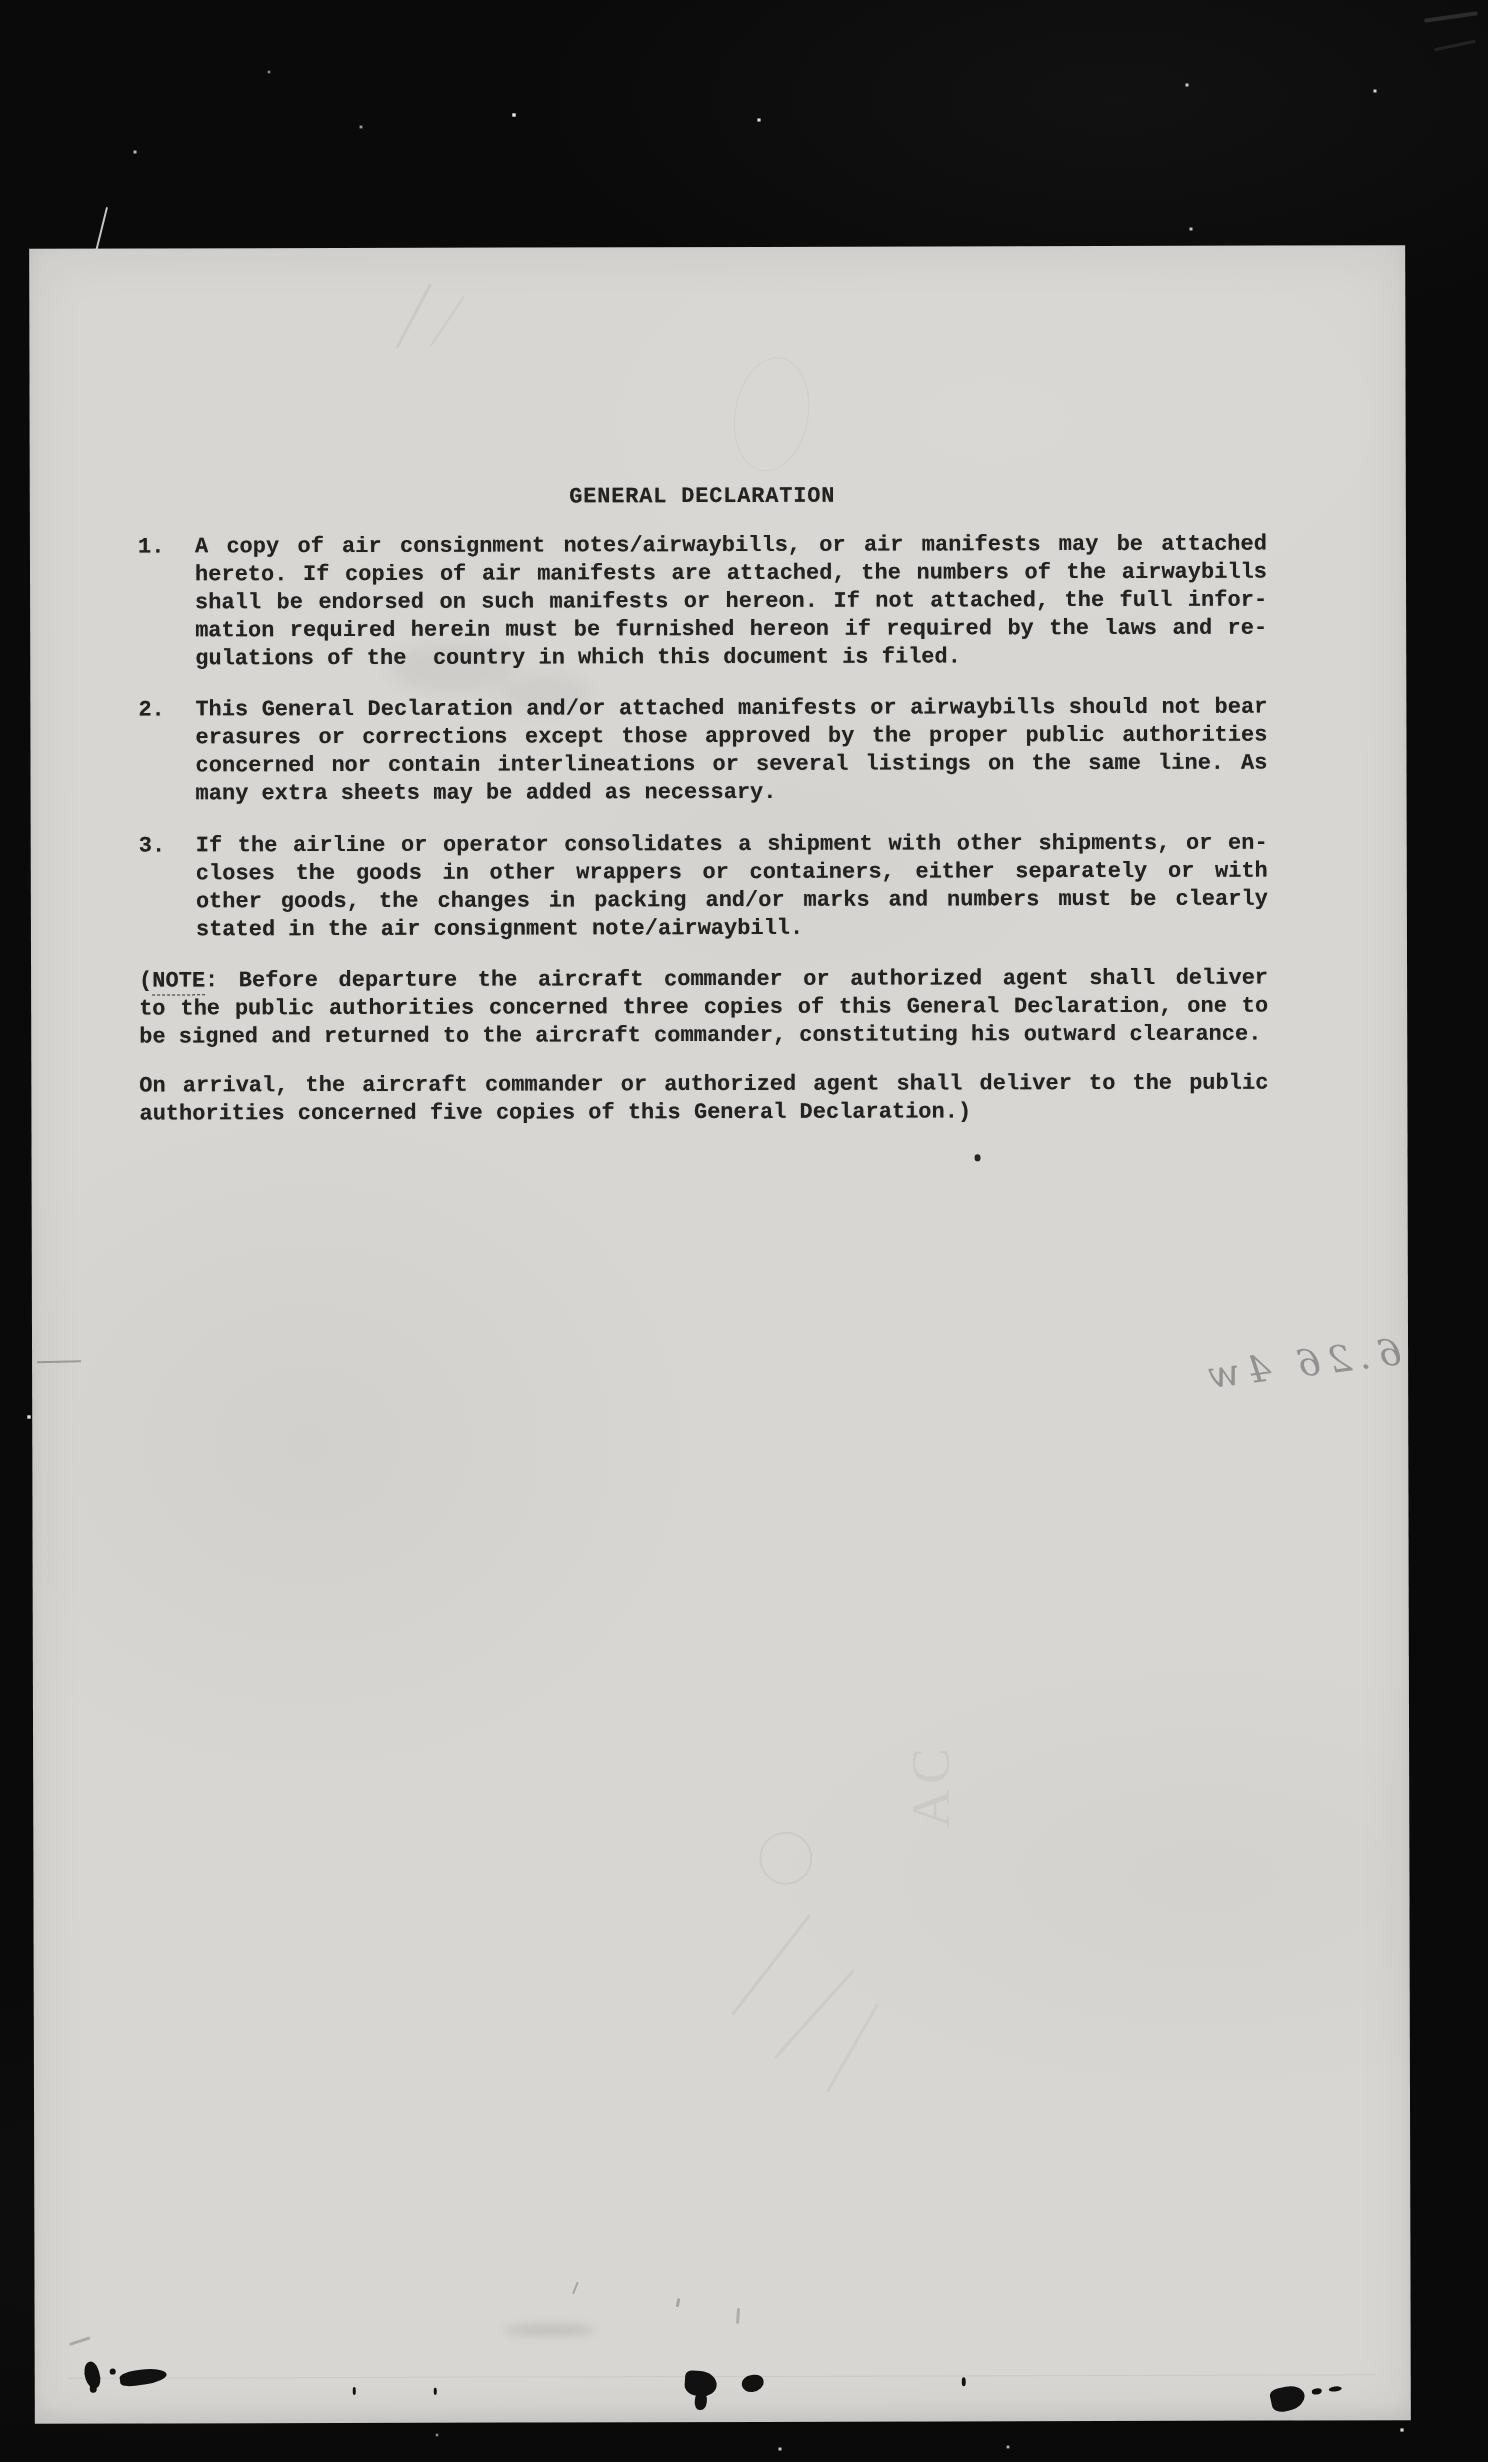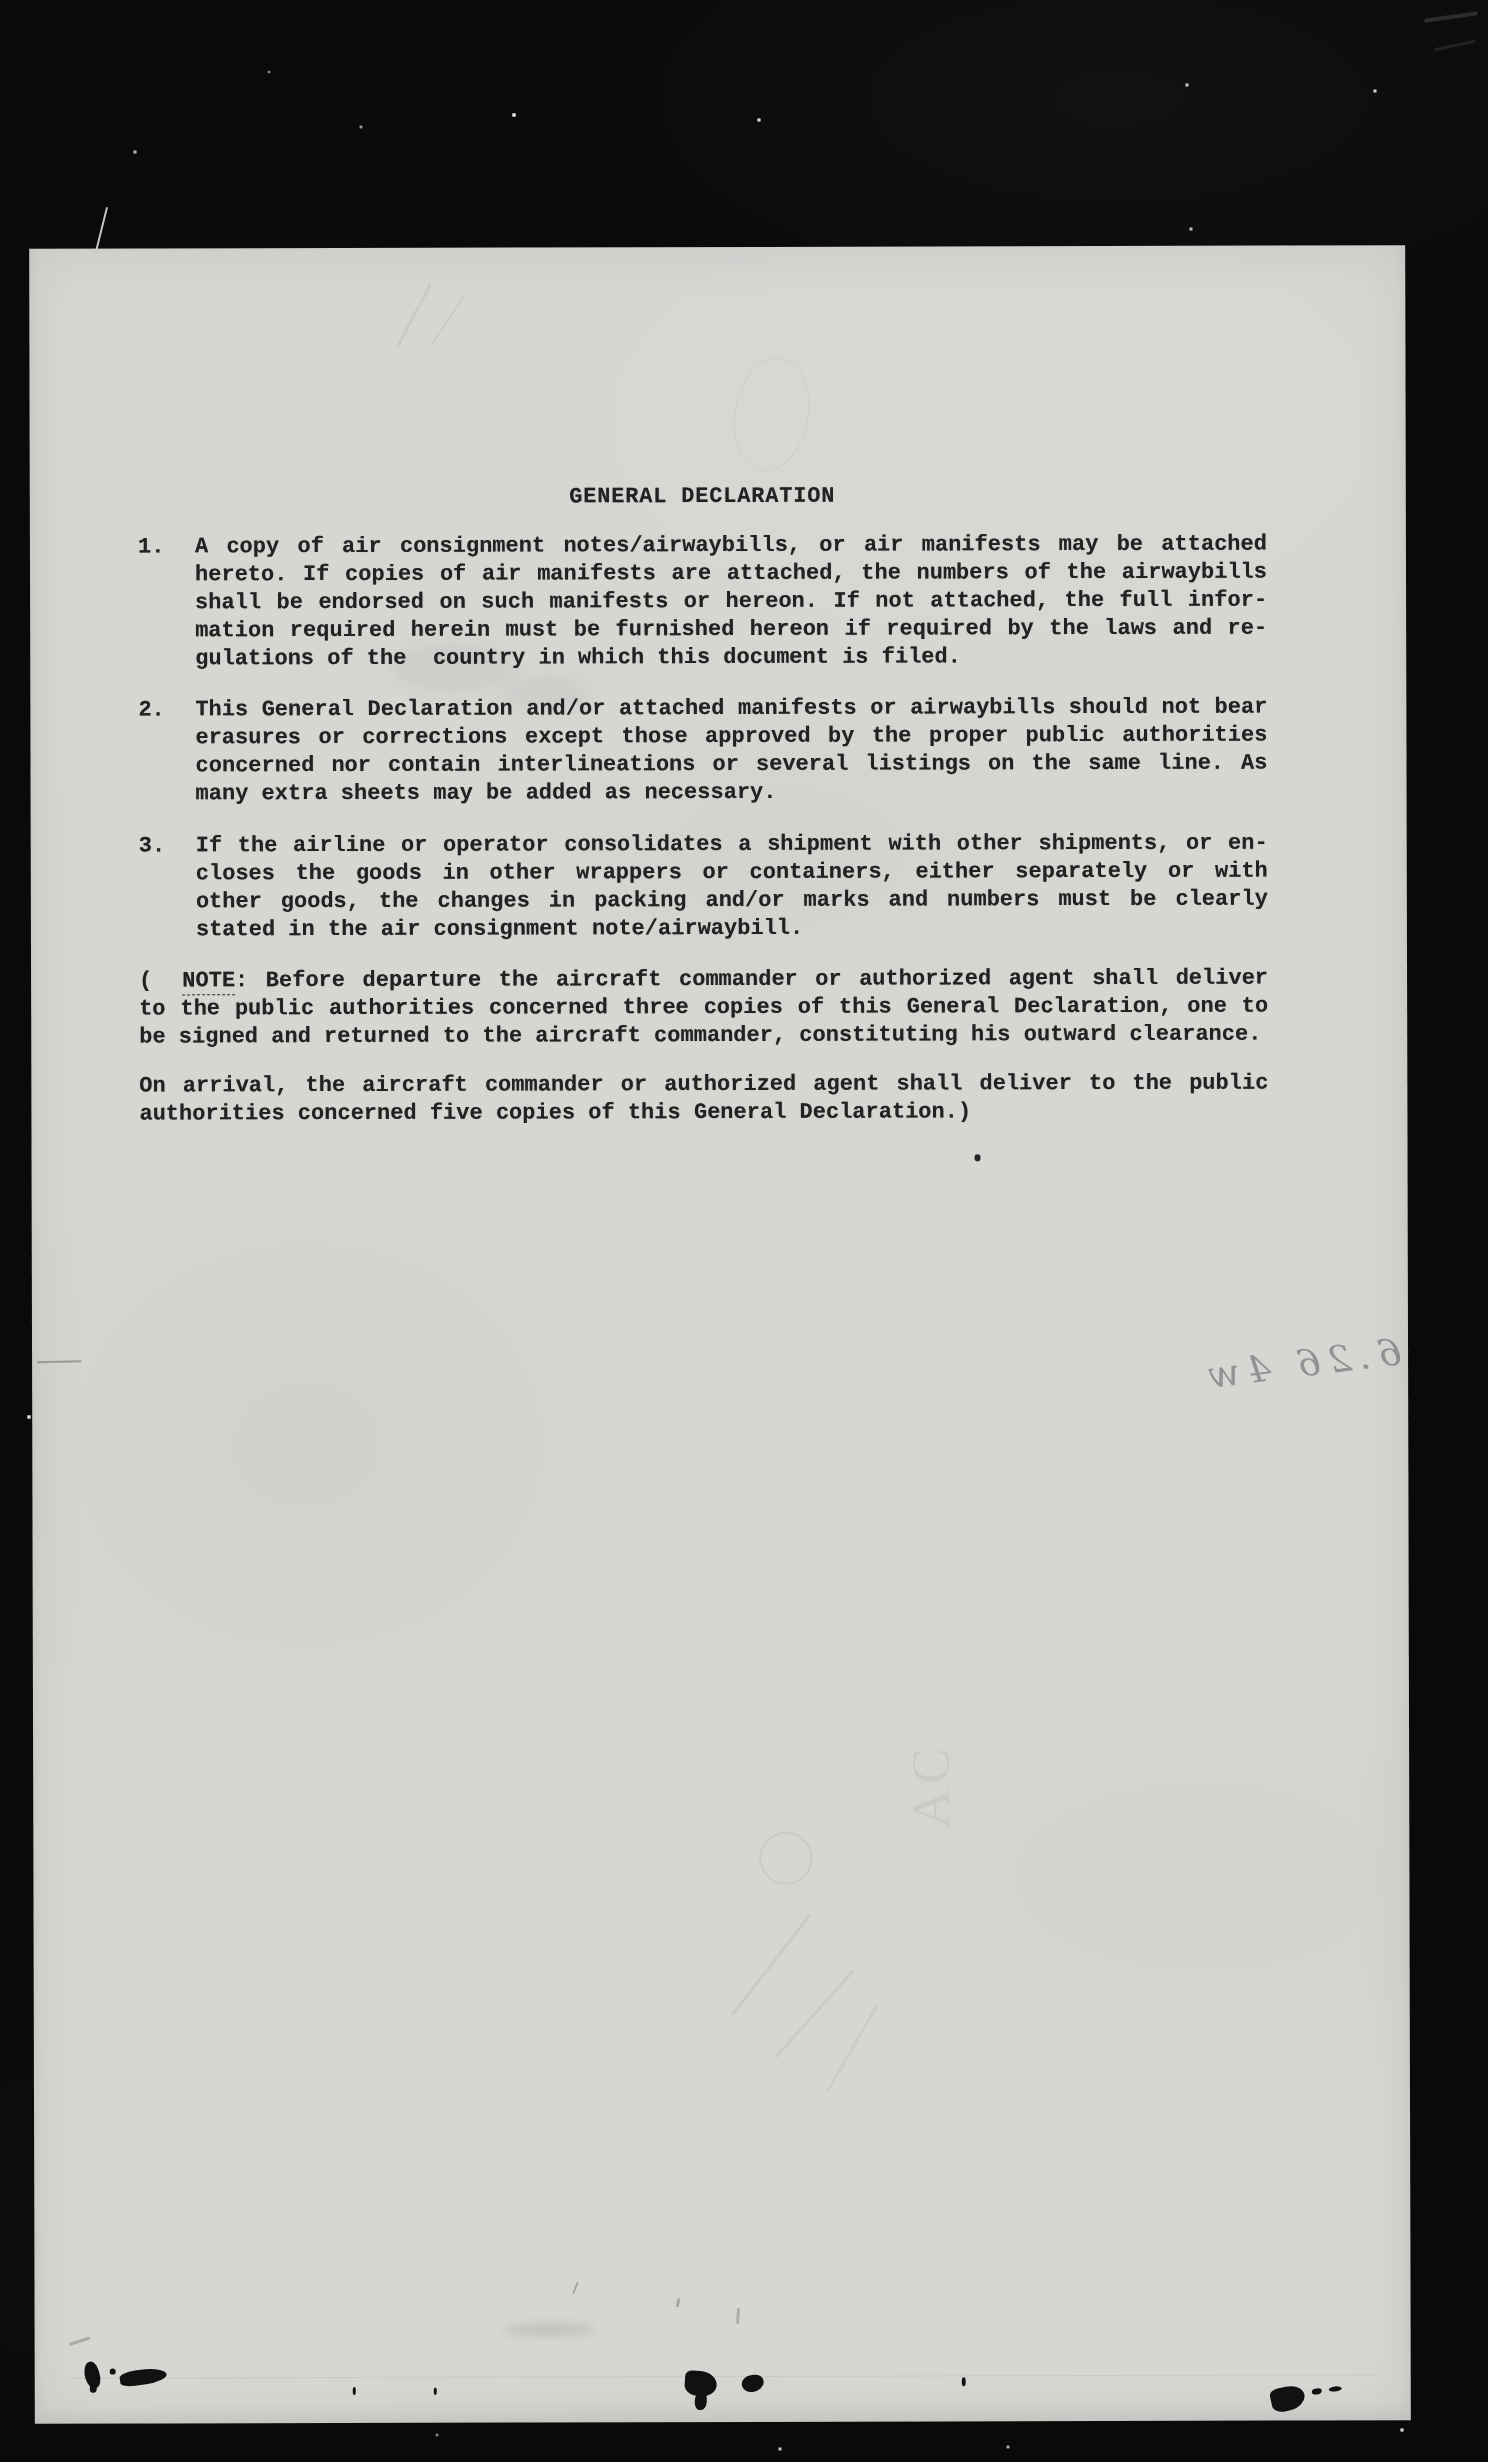--- a/index.html
+++ b/index.html
@@ -37,21 +37,21 @@
       #d7d6d3;
     box-shadow:inset 0 0 59px rgba(0,0,0,0.07), inset 0 -8.4px 15px rgba(0,0,0,0.05);}
   .content{position:absolute;left:108px;top:237px;width:1129px;color:#222;
     font-size:22px;font-weight:700;text-shadow:0 0 0.8px rgba(34,34,34,0.45);}
   .title{margin:0 0 22.6px 0;font-size:22px;font-weight:700;text-align:center;letter-spacing:0.8px;}
   .line{height:28px;line-height:28px;white-space:pre;}
   .line.j{white-space:normal;text-align:justify;text-align-last:justify;}
   .numpara{position:relative;padding-left:57px;margin-bottom:23.5px;}
   .numpara .num{position:absolute;left:0;top:0;line-height:28px;}
   .note{margin-top:15px;margin-bottom:21px;}
-  .note-label{border-bottom:1.7px dashed #2a2a2a;padding-bottom:0.8px;margin-left:30px;}
+  .note-label{border-bottom:1.7px dashed #2a2a2a;padding-bottom:0.8px;}
 
   
   .ghost{position:absolute;pointer-events:none;}
   .g-oval{left:705px;top:110px;width:72px;height:113px;border:1.7px solid rgba(50,50,50,0.05);
     border-radius:50%;transform:rotate(10deg);}
   .g-scribble1{left:383px;top:32px;width:2.5px;height:72px;background:rgba(0,0,0,0.06);
     transform:rotate(28deg);border-radius:1.7px;}
   .g-scribble2{left:417px;top:44px;width:1.7px;height:59px;background:rgba(0,0,0,0.05);
     transform:rotate(34deg);}
   .g-smudge1{left:360px;top:395px;width:126px;height:50px;border-radius:50%;

